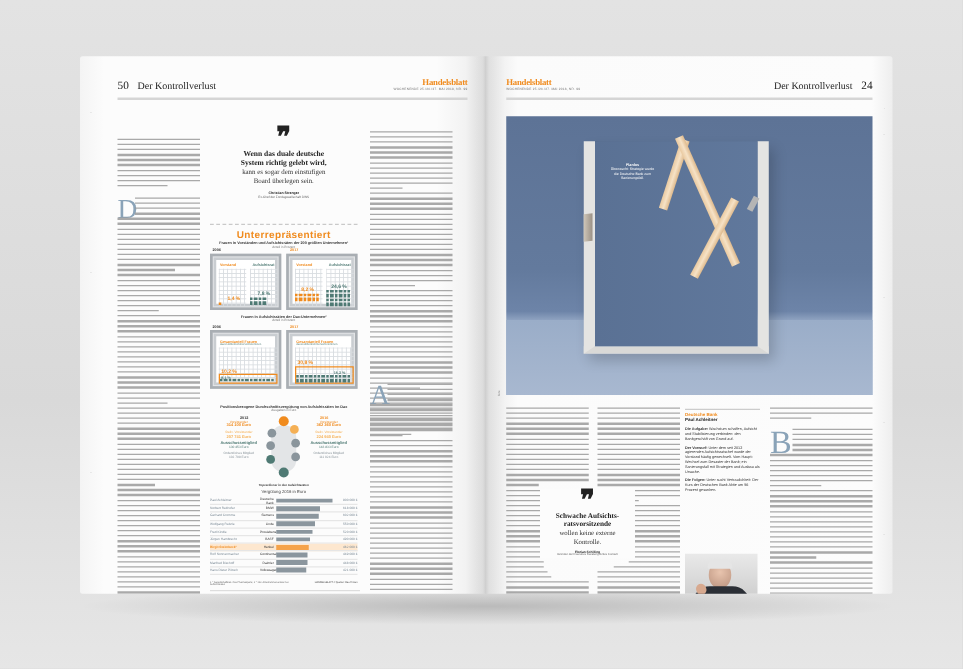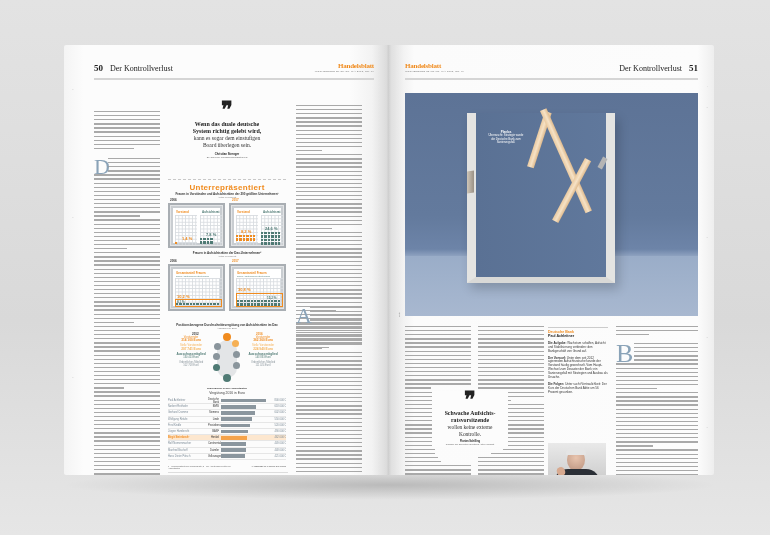--- a/index.html
+++ b/index.html
@@ -3,21 +3,21 @@
 <meta charset="utf-8">
 <style>
 *{box-sizing:border-box;margin:0;padding:0}
 body{width:770px;height:535px;background:#dcdcdc;position:relative;overflow:hidden;font-family:"Liberation Serif",serif;}
 .bg{position:absolute;inset:0;background:linear-gradient(180deg,#e3e3e3 0%,#d9d9d9 60%,#e6e6e6 100%);}
 .shadow{position:absolute;left:60px;top:470px;width:660px;height:30px;background:radial-gradient(ellipse at center,rgba(0,0,0,.18),rgba(0,0,0,0) 70%);}
 .page{position:absolute;top:45px;height:430px;background:#fbfbfb;overflow:hidden;}
 .page.left{left:64px;width:324px;background:linear-gradient(90deg,#f4f4f4 0%,#fcfcfc 6%,#fcfcfc 88%,#ececec 100%);border-radius:2px 0 0 2px;}
 .page.right{left:388px;width:326px;background:linear-gradient(90deg,#e6e6e6 0%,#fbfbfb 8%,#fcfcfc 95%,#eeeeee 100%);border-radius:0 2px 2px 0;}
 .hdr{position:absolute;top:18px;font-size:8px;color:#222;display:flex;align-items:baseline;gap:7px;}
-.hdr .num{font-weight:bold;font-size:9px}
+.hdr .num{font-weight:normal;font-size:9px}
 .brand{position:absolute;top:17px;text-align:right;}
 .brand .name{color:#f08b1e;font-family:"Liberation Serif",serif;font-size:7px;font-weight:bold;letter-spacing:-.2px}
 .brand .sub{font-family:"Liberation Sans",sans-serif;font-size:2.5px;color:#777;letter-spacing:.2px}
 .rule{position:absolute;top:33px;height:2px;background:#d5d5d5;}
 .lines{position:absolute;}
 .lines i{display:block;height:1.3px;background:#9a9a9a;margin-bottom:2.8px;opacity:.85}
 .quote-box{position:absolute;text-align:center;color:#222}
 .quote-mark{font-size:22px;font-weight:bold;line-height:14px;font-family:"Liberation Serif",serif}
 .chart{position:absolute;font-family:"Liberation Sans",sans-serif;}
 .ctitle{color:#f08b1e;font-weight:bold;font-size:8px;text-align:center;letter-spacing:.3px}
@@ -548,21 +548,21 @@
   </div>
 </div>
 
 <div class="page right">
   <div class="brand" style="left:17px;text-align:left">
     <div class="name">Handelsblatt</div>
     <div class="sub">WOCHENENDE 25./26./27. MAI 2018, NR. 99</div>
   </div>
   <div class="hdr" style="right:16px">
     <span>Der Kontrollverlust</span>
-    <span class="num">51</span>
+    <span class="num">24</span>
   </div>
   <div class="rule" style="left:17px;right:16px"></div>
 
   <div class="margin-mark" style="right:6px;top:40px">·</div>
   <div class="margin-mark" style="right:6px;top:60px">–</div>
   <div class="margin-mark" style="right:6px;top:190px">–</div>
   <div class="margin-mark" style="right:6px;top:290px">–</div>
   <div class="margin-mark" style="right:6px;top:380px">–</div>
 
   <div class="photo">

